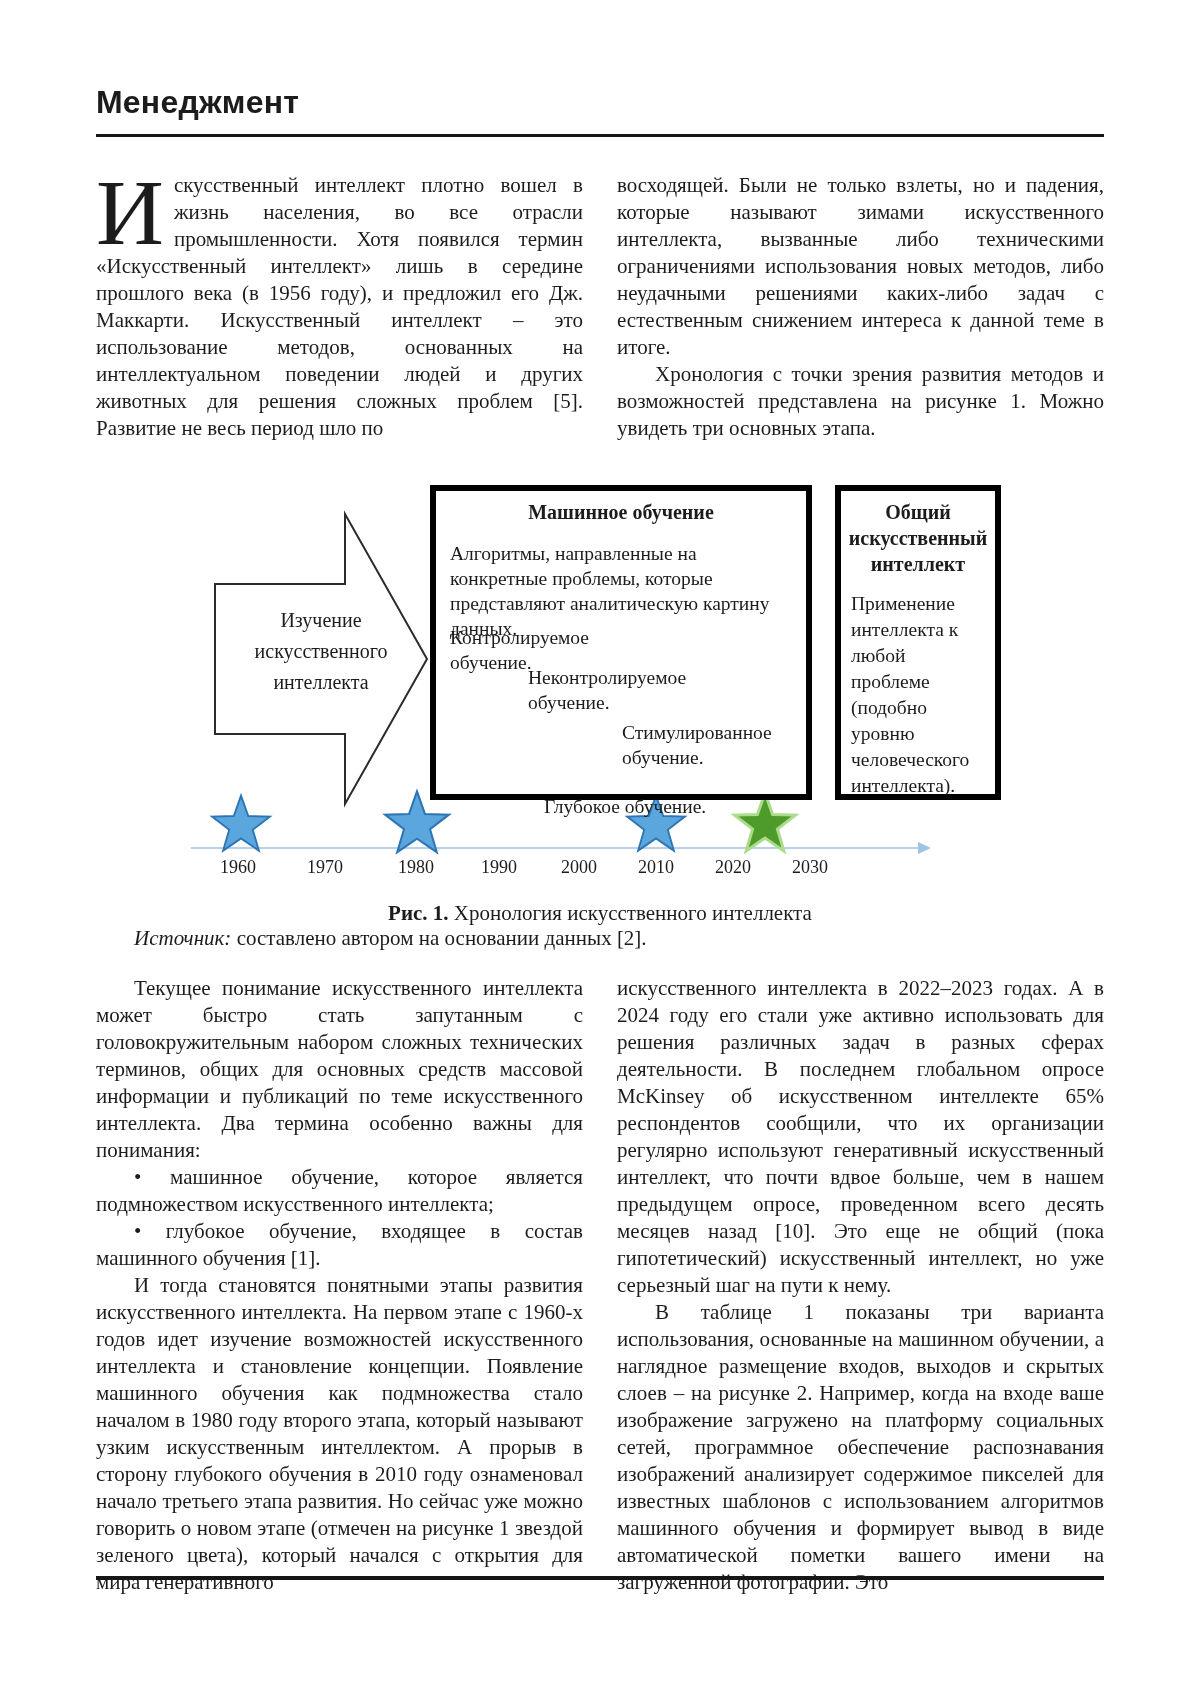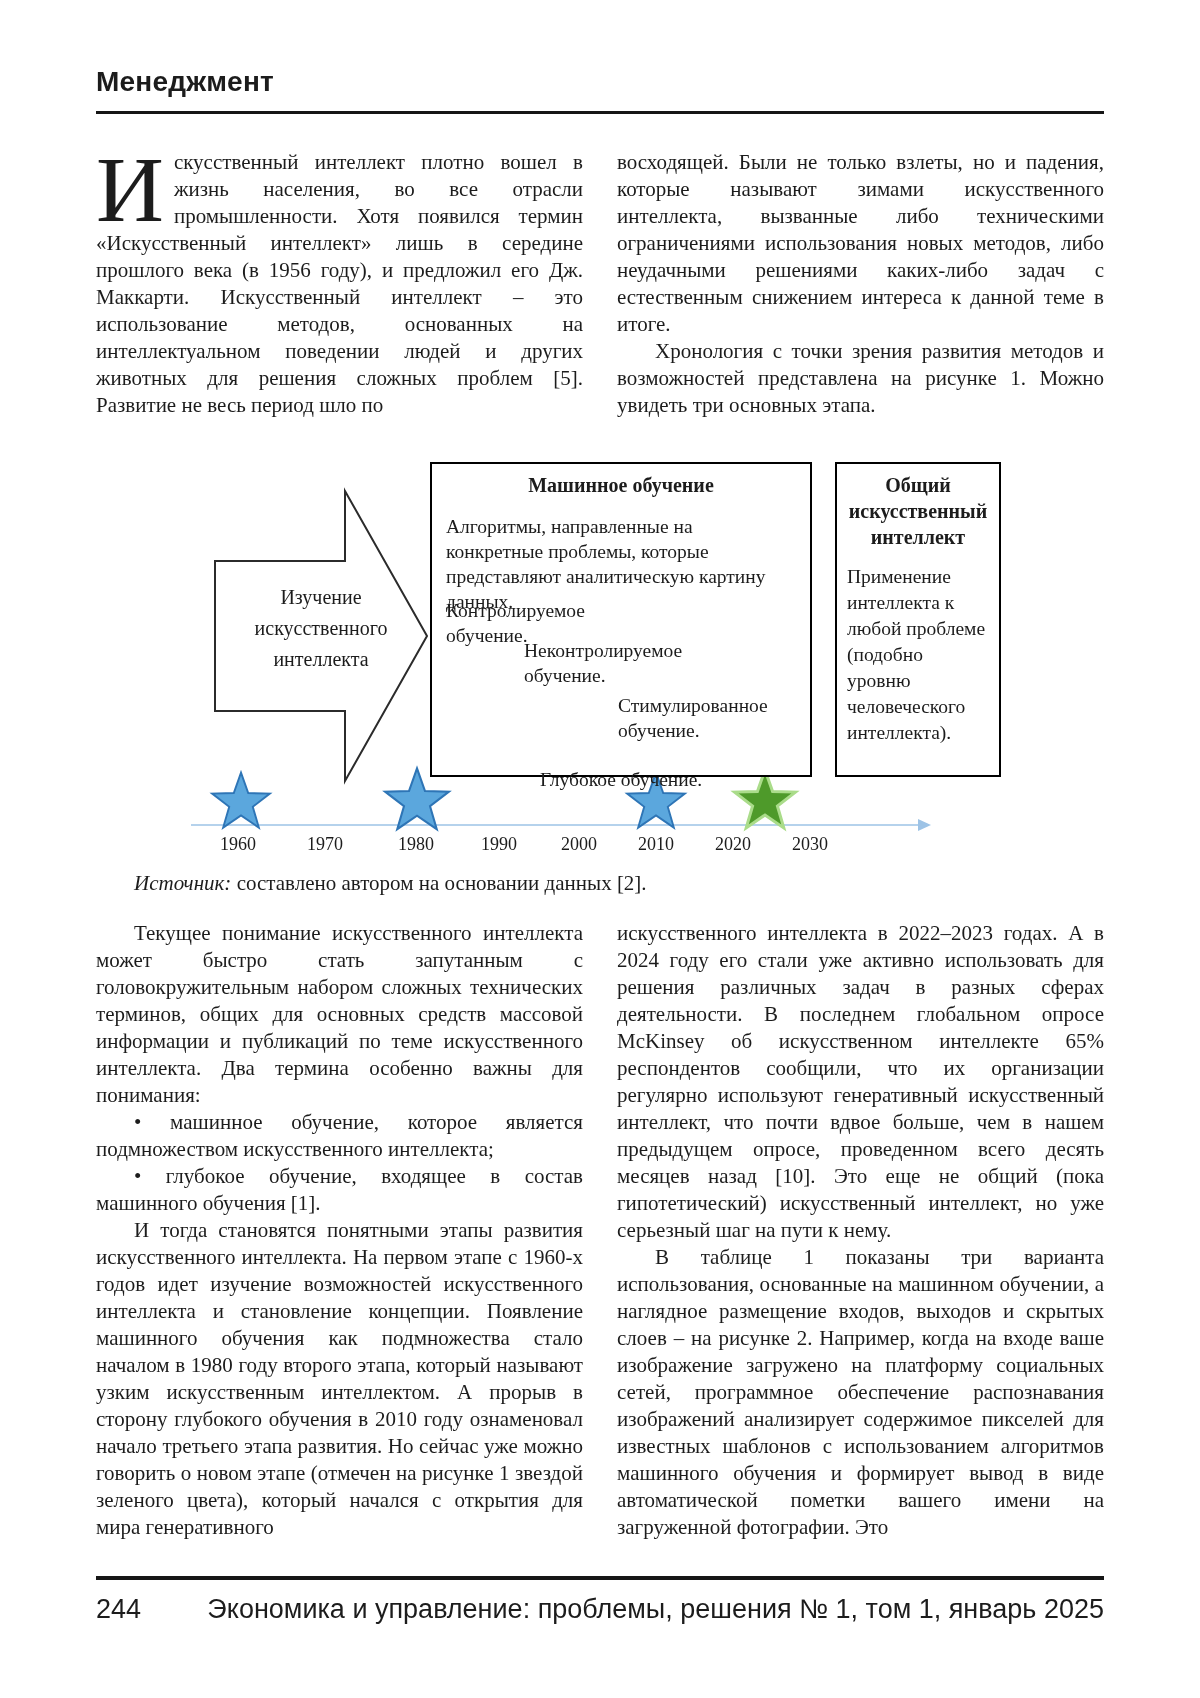--- a/index.html
+++ b/index.html
@@ -5,40 +5,40 @@
   html,body{margin:0;padding:0;background:#e8e8e8;}
   .page{
     position:relative;width:1200px;height:1698px;background:#ffffff;
     font-family:"Liberation Serif","DejaVu Serif",serif;color:#1c1c1c;
     margin:0 auto;overflow:hidden;
   }
   .content{position:absolute;left:96px;width:1008px;top:0;}
   
   .section-title{
     font-family:"Liberation Sans","DejaVu Sans",sans-serif;
-    font-weight:bold;font-size:28px;margin-top:66px;letter-spacing:0.2px;
+    font-weight:bold;font-size:32px;margin-top:84px;letter-spacing:0.2px;
   }
   .rule{height:3px;background:#161616;margin-top:13px;}
   
   .cols{display:flex;gap:34px;}
   .col{width:487px;font-size:21px;line-height:27px;text-align:justify;}
   .cols.intro{margin-top:35px;}
   .col p{margin:0;}
   .col p.ind{text-indent:38px;}
   .dropcap{
     float:left;font-size:94px;line-height:76px;padding:2px 10px 0 0;
   }
   
   .figure{position:relative;height:437px;margin-top:15px;}
   .fig-svg{position:absolute;left:0;top:0;width:1008px;height:437px;}
   .arrow-label{
     position:absolute;left:119px;top:148px;width:212px;text-align:center;
     font-weight:normal;font-size:20px;line-height:31px;
   }
-  .box{position:absolute;top:28px;border:2px solid #000000;background:#fff;box-sizing:border-box;}
+  .box{position:absolute;top:28px;border:6px solid #000000;background:#fff;box-sizing:border-box;}
   .ml-box{left:334px;width:382px;height:315px;}
   .agi-box{left:739px;width:166px;height:315px;}
   .box-title{font-weight:bold;font-size:20px;text-align:center;margin-top:8px;line-height:26px;}
   .ml-desc{position:absolute;left:14px;top:50px;width:336px;font-size:19.5px;line-height:25px;}
   .ml-item{position:absolute;font-size:19.5px;line-height:25px;}
   .ml-item1{left:14px;top:134px;width:175px;}
   .ml-item2{left:92px;top:174px;width:200px;}
   .ml-item3{left:186px;top:229px;width:190px;}
   .ml-item4{left:108px;top:303px;width:260px;}
   .agi-desc{margin-top:14px;padding:0 10px;text-align:left;font-size:19.5px;line-height:26px;}
@@ -111,20 +111,24 @@
       <span class="year" style="left:142px">1960</span>
       <span class="year" style="left:229px">1970</span>
       <span class="year" style="left:320px">1980</span>
       <span class="year" style="left:403px">1990</span>
       <span class="year" style="left:483px">2000</span>
       <span class="year" style="left:560px">2010</span>
       <span class="year" style="left:637px">2020</span>
       <span class="year" style="left:714px">2030</span>
     </div>
 
+    <div class="caption">
+      <b>Рис. 1.</b>
+      <span>Хронология искусственного интеллекта</span>
+    </div>
     <div class="source-line">
       <i>Источник:</i>
       <span>составлено автором на основании данных [2].</span>
     </div>
 
     <div class="cols body">
       <div class="col">
         <p class="ind">Текущее понимание искусственного интеллекта может быстро стать запутанным с головокружительным набором сложных технических терминов, общих для основных средств массовой информации и публикаций по теме искусственного интеллекта. Два термина особенно важны для понимания:</p>
         <p class="ind">• машинное обучение, которое является подмножеством искусственного интеллекта;</p>
         <p class="ind">• глубокое обучение, входящее в состав машинного обучения [1].</p>
@@ -132,18 +136,14 @@
       </div>
       <div class="col">
         <p>искусственного интеллекта в 2022–2023 годах. А в 2024 году его стали уже активно использовать для решения различных задач в разных сферах деятельности. В последнем глобальном опросе McKinsey об искусственном интеллекте 65% респондентов сообщили, что их организации регулярно используют генеративный искусственный интеллект, что почти вдвое больше, чем в нашем предыдущем опросе, проведенном всего десять месяцев назад [10]. Это еще не общий (пока гипотетический) искусственный интеллект, но уже серьезный шаг на пути к нему.</p>
         <p class="ind">В таблице 1 показаны три варианта использования, основанные на машинном обучении, а наглядное размещение входов, выходов и скрытых слоев – на рисунке 2. Например, когда на входе ваше изображение загружено на платформу социальных сетей, программное обеспечение распознавания изображений анализирует содержимое пикселей для известных шаблонов с использованием алгоритмов машинного обучения и формирует вывод в виде автоматической пометки вашего имени на загруженной фотографии. Это</p>
       </div>
     </div>
   </div>
 
   <div class="footer">
     <div class="rule2"></div>
-    <div class="footer-row">
-      <span>244</span>
-      <span>Экономика и управление: проблемы, решения № 1, том 1, январь 2025</span>
-    </div>
   </div>
 </div>
 
 </body></html>

